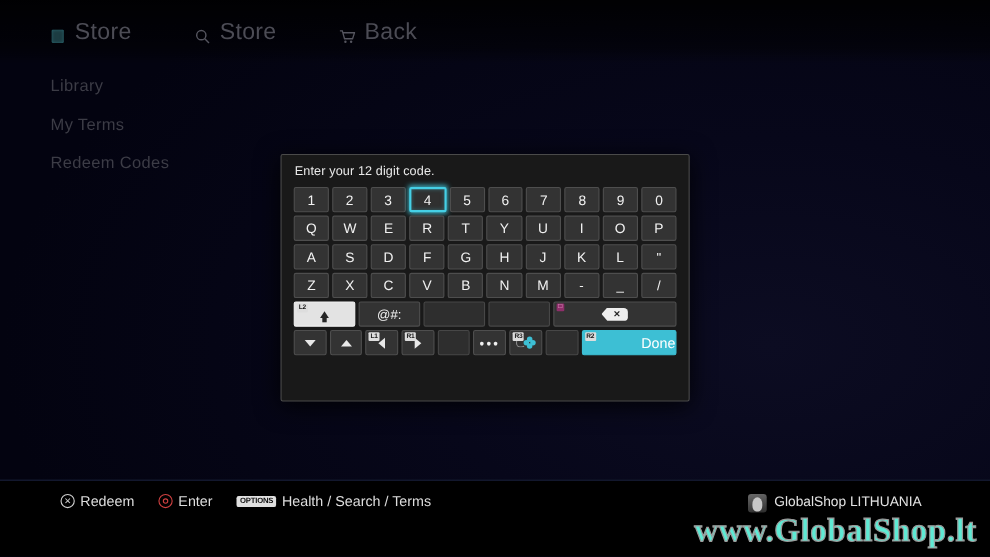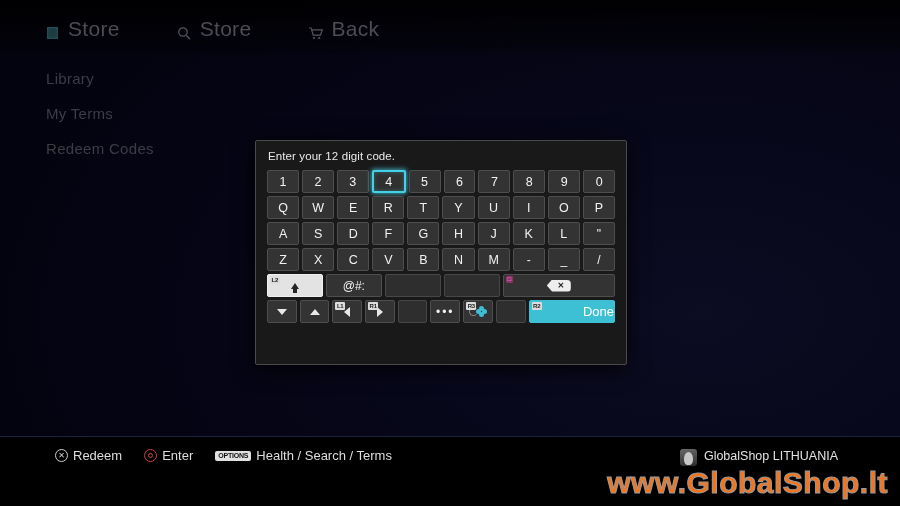--- a/index.html
+++ b/index.html
@@ -258,24 +258,25 @@
     position: absolute; left: 14px; bottom: 4px;
     color: #a9a9a9;
     font-size: 21px;
     font-weight: bold;
     letter-spacing: .2px;
   }
   #watermark {
     position: absolute; right: 12px; bottom: 6px;
     font-size: 30px;
     font-weight: bold;
-    color: #f97316;
+    color: #5eead4;
     letter-spacing: .5px;
     -webkit-text-stroke: 1.1px #9a9a9a;
     text-shadow: 0 1px 2px rgba(0,0,0,0.8);
+    font-family: Liberation Serif, serif;
   }
 </style>
 </head>
 <body>
 
 <div id="screen">
 
   <div id="topnav">
     <div class="navitem">
       <span class="nav-ico">

